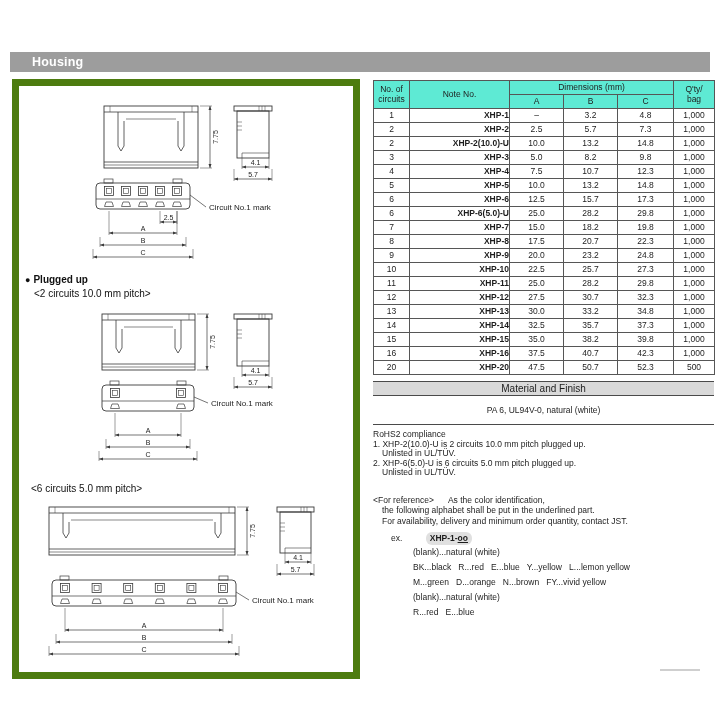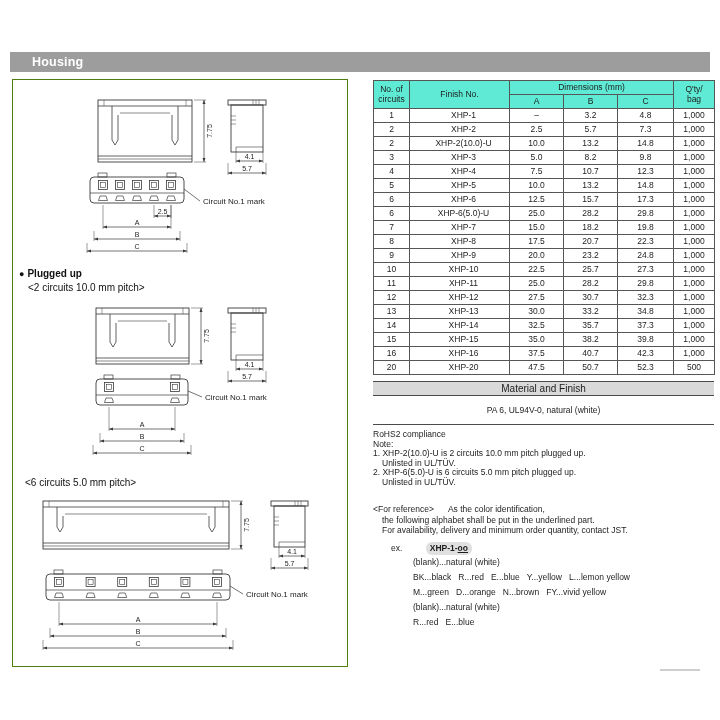--- a/index.html
+++ b/index.html
@@ -3,31 +3,31 @@
 <meta charset="utf-8">
 <style>
   html,body{margin:0;padding:0;}
   body{width:720px;height:720px;background:#fff;font-family:"Liberation Sans",sans-serif;color:#222;}
   .page{position:relative;width:720px;height:720px;background:#ffffff;overflow:hidden;}
 
   .title-bar{position:absolute;left:10px;top:52px;width:700px;height:20px;background:#9d9d9d;
     color:#fff;font-weight:bold;font-size:12.5px;line-height:20px;padding-left:22px;
     box-sizing:border-box;letter-spacing:.2px;}
 
-  .drawings-panel{position:absolute;left:12px;top:79px;width:334px;height:586px;border:1px solid #4d7c0f;text-decoration:underline;}
+  .drawings-panel{position:absolute;left:12px;top:79px;width:334px;height:586px;border:7px solid #4d7c0f;text-decoration:underline;}
   .drawings-panel svg{position:absolute;left:0;top:0;}
   .panel-label{position:absolute;font-size:10px;color:#111;white-space:nowrap;text-align:center;}
   .panel-label .bullet{font-size:9px;margin-right:3px;}
 
   .spec-column{position:absolute;left:373px;top:80px;width:341px;font-size:8.5px;color:#1d1d1d;}
   table.spec{border-collapse:collapse;width:341px;table-layout:fixed;}
   table.spec th,table.spec td{border:1px solid #565656;text-align:center;padding:0;
     font-size:8.5px;font-weight:normal;height:13px;line-height:1.06;overflow:hidden;}
   table.spec thead th{background:#5eead4;}
-  table.spec td.model{text-align:center;padding-left:8px;font-weight:normal;}
+  table.spec td.model{text-align:right;padding-left:8px;font-weight:bold;}
   .two-line{display:block;line-height:1.1;}
 
   .material-bar{margin-top:6px;background:#d9d9d9;border-top:1px solid #4a4a4a;border-bottom:1px solid #4a4a4a;
     text-align:center;font-size:10px;height:13px;line-height:13px;}
   .material-value{text-align:center;margin-top:9px;}
   .rule{border:none;border-top:1px solid #4a4a4a;margin:9px 0 0 0;}
 
   .notes{margin-top:5px;line-height:9.5px;}
   .note-line{white-space:pre-wrap;}
   .note-ind{padding-left:9px;}
@@ -302,21 +302,21 @@
         <col style="width:54px">
           <col style="width:56px">
           <col style="width:41px">
       </colgroup>
       <thead>
         <tr>
           <th rowspan="2">
             <span class="two-line">No. of</span>
             <span class="two-line">circuits</span>
           </th>
-          <th rowspan="2">Finish No.</th>
+          <th rowspan="2">Note No.</th>
           <th colspan="3">Dimensions (mm)</th>
           <th rowspan="2">
             <span class="two-line">Q'ty/</span>
             <span class="two-line">bag</span>
           </th>
         </tr>
         <tr>
           <th>A</th>
           <th>B</th>
           <th>C</th>
@@ -477,21 +477,20 @@
           </tr>
         </tbody>
     </table>
 
     <div class="material-bar">Material and Finish</div>
     <div class="material-value">PA 6, UL94V-0, natural (white)</div>
     <hr class="rule">
 
     <div class="notes">
       <div>RoHS2 compliance</div>
-      <div>Note:</div>
       <div id="note-lines">
           <div class="note-line">1. XHP-2(10.0)-U is 2 circuits 10.0 mm pitch plugged up.</div>
           <div class="note-line note-ind">Unlisted in UL/TÜV.</div>
           <div class="note-line">2. XHP-6(5.0)-U is 6 circuits 5.0 mm pitch plugged up.</div>
           <div class="note-line note-ind">Unlisted in UL/TÜV.</div>
         </div>
     </div>
 
     <div class="reference">
       <div class="ref-head">

